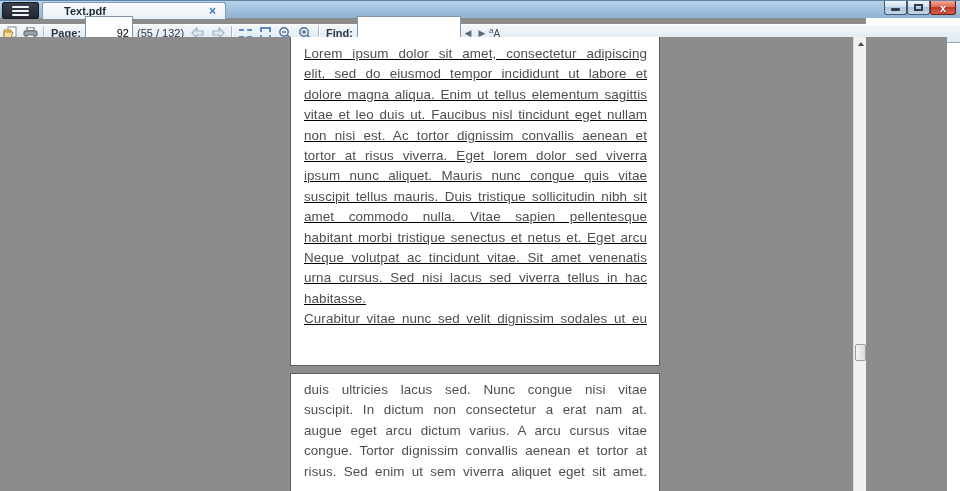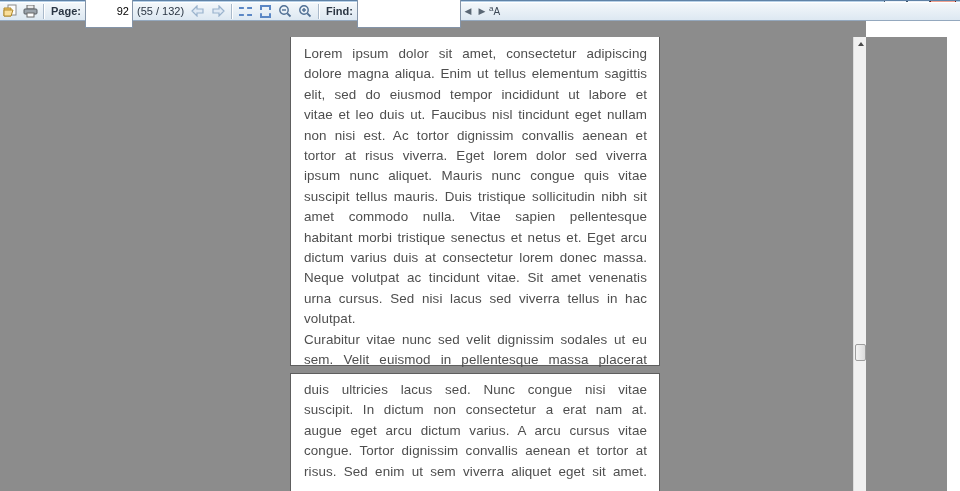--- a/index.html
+++ b/index.html
@@ -34,21 +34,21 @@
     background:linear-gradient(#eef4fa 0%,#cfdded 45%,#aec4da 50%,#c5d6e8 100%); }
   .win-btn.close { width:26px;
     background:linear-gradient(#f0a797 0%,#dd6b55 45%,#c03a26 50%,#d2604b 100%);
     border-color:#6e1a10; }
   .glyph-min { width:9px; height:3px; background:#2e3f52; margin-top:4px; border-radius:1px; }
   .glyph-max { width:9px; height:7px; border:2px solid #2e3f52; background:transparent; }
   .glyph-close { color:#fff; font-size:11px; font-weight:bold; line-height:12px;
     text-shadow:0 1px 1px #7e1d10; }
 
   
-  .toolbar { position:absolute; left:0; top:2px; width:960px; height:19px;
+  .toolbar { position:absolute; left:0; top:24px; width:960px; height:19px;
     background:linear-gradient(#f4f8fb,#dde8f2);
     border-bottom:1px solid #8fa0b600; box-shadow:inset 0 1px 0 #ffffff;
     border-bottom:1px solid #94a8be;
     display:flex; align-items:center; }
   .tb-btn { width:20px; height:17px; display:flex; align-items:center;
     justify-content:center; cursor:pointer; flex:0 0 auto; }
   .tb-sep { width:1px; height:15px; background:#a9b9ca; box-shadow:1px 0 0 #ffffff;
     margin:0 3px; flex:0 0 auto; }
   .tb-label { font-size:11px; font-weight:bold; color:#2b3644; margin:0 4px; flex:0 0 auto; }
   .tb-info { font-size:11px; color:#2b3644; margin:0 4px; flex:0 0 auto; }
@@ -65,21 +65,21 @@
   .match-case { font-size:10px; color:#3c4856; cursor:pointer; margin-left:0;
     flex:0 0 auto; letter-spacing:0; }
   .match-case sup { font-size:8px; }
 
   
   .canvas { position:absolute; left:0; top:37px; width:947px; height:454px;
     background:#8c8c8c; overflow:hidden; }
   .pdf-page { position:absolute; left:290px; width:370px; background:#fff; }
   .page-1 { top:0; height:329px; border-left:1px solid #5e5e5e;
     border-right:1px solid #5e5e5e; border-bottom:1px solid #5e5e5e;
-    padding:7px 12px 0 13px; }
+    padding:7px 12px 0 13px;text-decoration:underline; }
   .page-2 { top:336px; height:125px; border:1px solid #5e5e5e; border-bottom:none;
     padding:6px 12px 0 13px; }
   .ln { font-size:13.4px; line-height:20.4px; color:#4e4e4e;
     text-align:justify; text-align-last:justify; white-space:normal;
     letter-spacing:0.1px; }
   .ln.end { text-align-last:left; }
 
   
   .scrollbar { position:absolute; right:0; top:37px; width:13px; height:454px;
     background:#f1f1f1; border-left:1px solid #dcdcdc; }
@@ -190,35 +190,33 @@
     </div>
     <div class="find-nav">
       <span>▶</span>
     </div>
     <span class="match-case"><sup>a</sup>A</span>
   </div>
 
   <div class="canvas">
     <div class="pdf-page page-1">
         <div class="ln">Lorem ipsum dolor sit amet, consectetur adipiscing</div>
+        <div class="ln">elit, sed do eiusmod tempor incididunt ut labore et</div>
         <div class="ln">dolore magna aliqua. Enim ut tellus elementum sagittis</div>
-        <div class="ln">elit, sed do eiusmod tempor incididunt ut labore et</div>
         <div class="ln">vitae et leo duis ut. Faucibus nisl tincidunt eget nullam</div>
         <div class="ln">non nisi est. Ac tortor dignissim convallis aenean et</div>
         <div class="ln">tortor at risus viverra. Eget lorem dolor sed viverra</div>
         <div class="ln">ipsum nunc aliquet. Mauris nunc congue quis vitae</div>
         <div class="ln">suscipit tellus mauris. Duis tristique sollicitudin nibh sit</div>
         <div class="ln">amet commodo nulla. Vitae sapien pellentesque</div>
         <div class="ln">habitant morbi tristique senectus et netus et. Eget arcu</div>
-        <div class="ln">dictum varius duis at consectetur lorem donec massa.</div>
         <div class="ln">Neque volutpat ac tincidunt vitae. Sit amet venenatis</div>
         <div class="ln">urna cursus. Sed nisi lacus sed viverra tellus in hac</div>
-        <div class="ln end">volutpat.</div>
+        <div class="ln end">habitasse.</div>
         <div class="ln">Curabitur vitae nunc sed velit dignissim sodales ut eu</div>
-        <div class="ln">sem. Velit euismod in pellentesque massa placerat</div>
       </div>
     <div class="pdf-page page-2">
         <div class="ln">duis ultricies lacus sed. Nunc congue nisi vitae</div>
         <div class="ln">suscipit. In dictum non consectetur a erat nam at.</div>
         <div class="ln">augue eget arcu dictum varius. A arcu cursus vitae</div>
         <div class="ln">congue. Tortor dignissim convallis aenean et tortor at</div>
         <div class="ln">risus. Sed enim ut sem viverra aliquet eget sit amet.</div>
       </div>
   </div>
 

